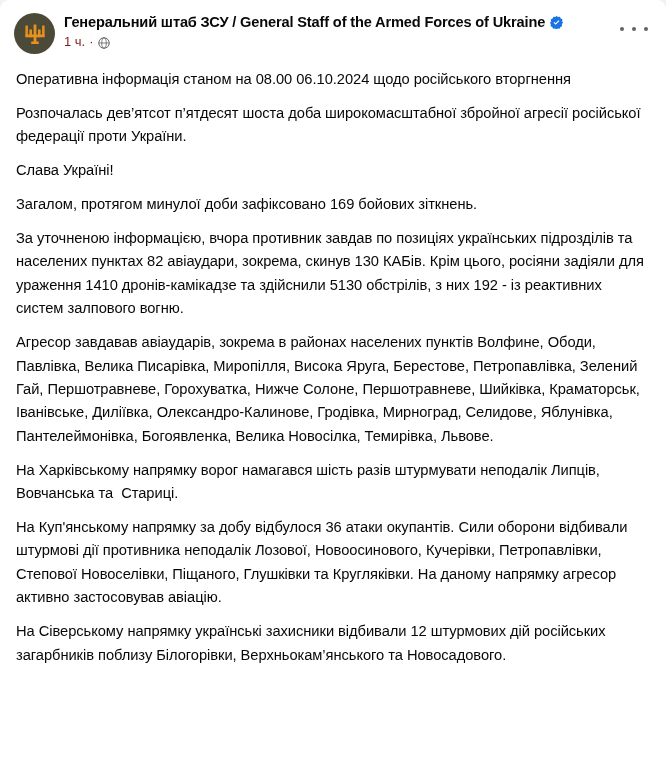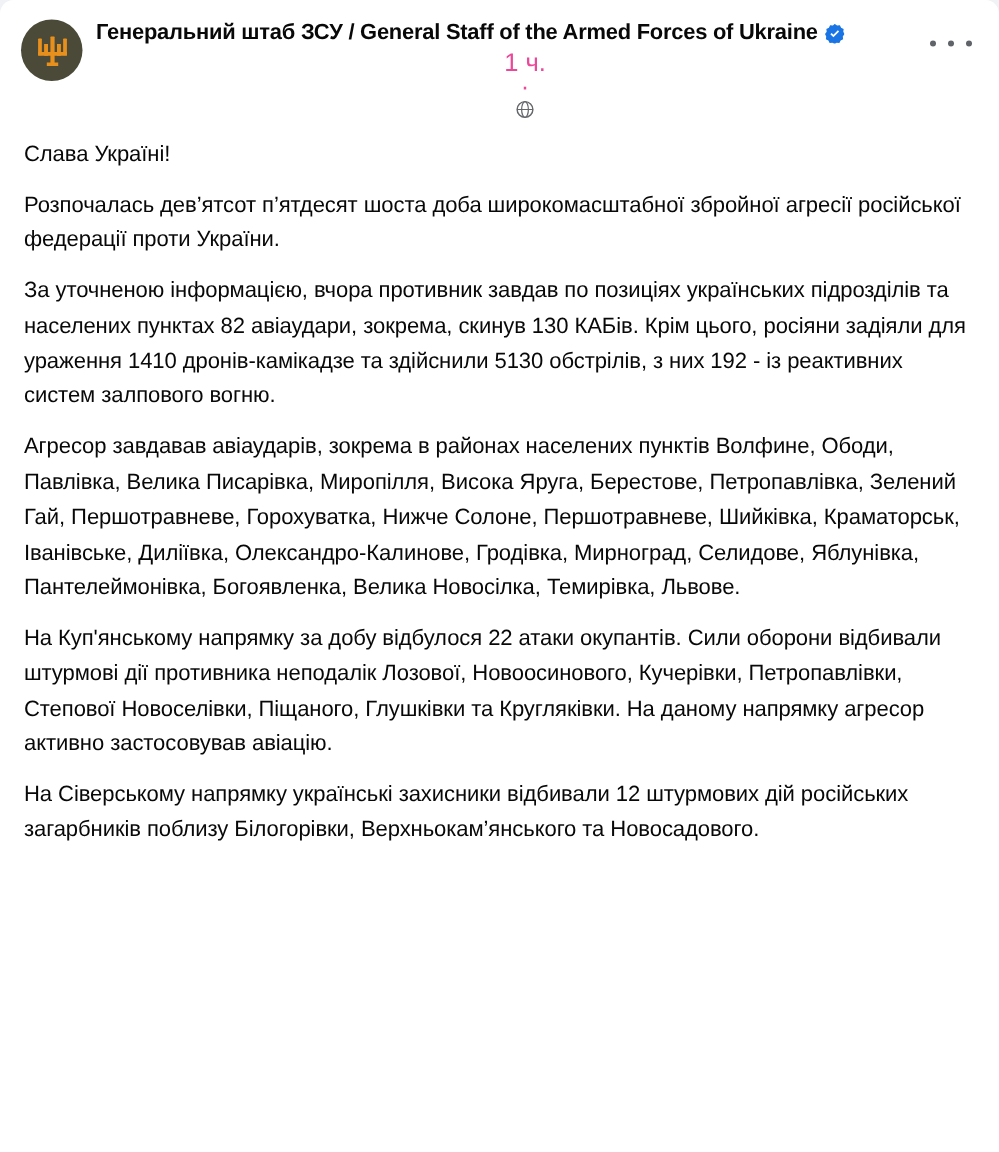--- a/index.html
+++ b/index.html
@@ -70,24 +70,23 @@
     margin-left: 5px;
     position: relative;
     top: 0px;
   }
   #verified-badge svg { display: block; }
 
   #meta-row {
     display: flex;
     align-items: center;
     margin-top: 2px;
-    font-size: 17px;
-    color: #ec4899;
+    font-size: 13px;
+    color: #7f1d1d;
     line-height: 16px;
-    flex-direction: column;
   }
   #meta-dot { margin: 0 4px; }
   #globe-icon {
     width: 12px;
     height: 12px;
     display: inline-block;
     position: relative;
     top: 1px;
   }
   #globe-icon svg { display: block; }
@@ -174,22 +173,25 @@
     </div>
 
     <div id="more-menu">
       <i></i>
       <i></i>
       <i></i>
     </div>
   </div>
 
   <div id="post-body">
+    <p>Оперативна інформація станом на 08.00 06.10.2024 щодо російського вторгнення</p>
+    <p>Розпочалась дев’ятсот п’ятдесят шоста доба широкомасштабної збройної агресії російської федерації проти України.</p>
     <p>Слава Україні!</p>
-    <p>Розпочалась дев’ятсот п’ятдесят шоста доба широкомасштабної збройної агресії російської федерації проти України.</p>
+    <p>Загалом, протягом минулої доби зафіксовано 169 бойових зіткнень.</p>
     <p>За уточненою інформацією, вчора противник завдав по позиціях українських підрозділів та населених пунктах 82 авіаудари, зокрема, скинув 130 КАБів. Крім цього, росіяни задіяли для ураження 1410 дронів-камікадзе та здійснили 5130 обстрілів, з них 192 - із реактивних систем залпового вогню.</p>
     <p>Агресор завдавав авіаударів, зокрема в районах населених пунктів Волфине, Ободи, Павлівка, Велика Писарівка, Миропілля, Висока Яруга, Берестове, Петропавлівка, Зелений Гай, Першотравневе, Горохуватка, Нижче Солоне, Першотравневе, Шийківка, Краматорськ, Іванівське, Дилiївка, Олександро-Калинове, Гродівка, Мирноград, Селидове, Яблунівка, Пантелеймонівка, Богоявленка, Велика Новосілка, Темирівка, Львове.</p>
-    <p>На Куп'янському напрямку за добу відбулося 22 атаки окупантів. Сили оборони відбивали штурмові дії противника неподалік Лозової, Новоосинового, Кучерівки, Петропавлівки, Степової Новоселівки, Піщаного, Глушківки та Кругляківки. На даному напрямку агресор активно застосовував авіацію.</p>
+    <p>На Харківському напрямку ворог намагався шість разів штурмувати неподалік Липців, Вовчанська та  Стариці.</p>
+    <p>На Куп'янському напрямку за добу відбулося 36 атаки окупантів. Сили оборони відбивали штурмові дії противника неподалік Лозової, Новоосинового, Кучерівки, Петропавлівки, Степової Новоселівки, Піщаного, Глушківки та Кругляківки. На даному напрямку агресор активно застосовував авіацію.</p>
     <p>На Сіверському напрямку українські захисники відбивали 12 штурмових дій російських загарбників поблизу Білогорівки, Верхньокам’янського та Новосадового.</p>
 
   </div>
 
 </div>
 
 </body></html>

